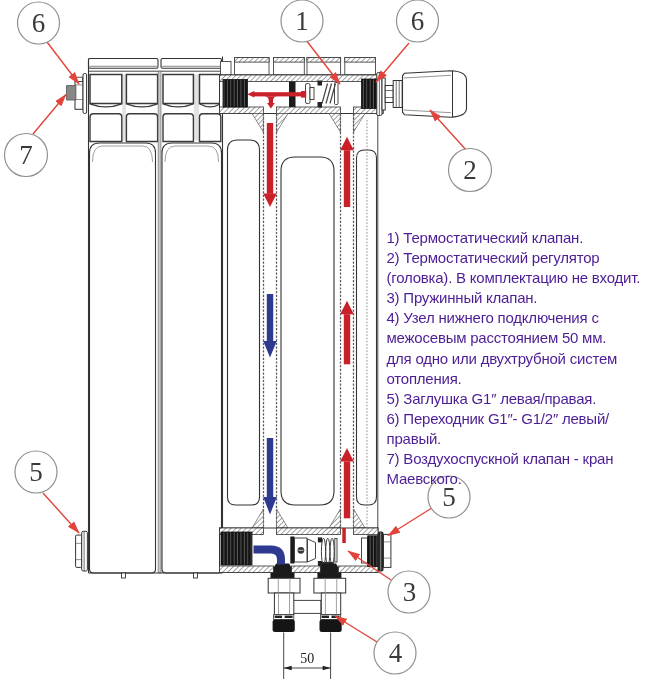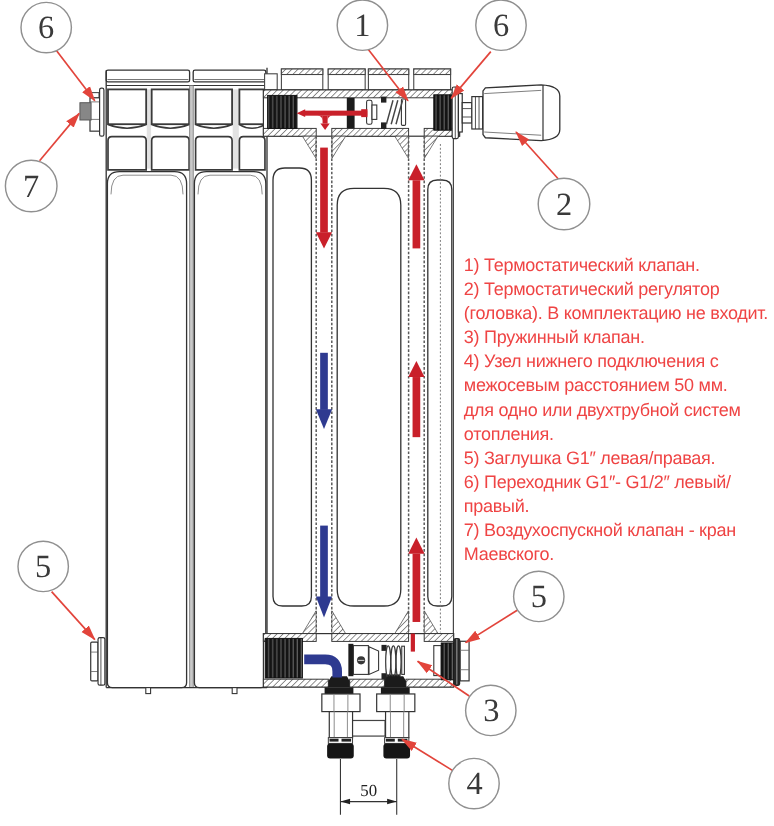--- a/index.html
+++ b/index.html
@@ -1,18 +1,18 @@
 <!DOCTYPE html>
 <html><head>
 <meta charset="utf-8">
 <style>
 html,body{margin:0;padding:0;background:#fff;}
 #c{position:relative;width:645px;height:688px;overflow:hidden;font-family:"Liberation Sans",sans-serif;}
 #c svg{position:absolute;top:0;left:0;filter:blur(0.3px);}
-.legend{position:absolute;left:386.5px;top:212px;filter:blur(0.25px);font-size:15px;line-height:20.1px;color:#ef4444;letter-spacing:-0.22px;white-space:nowrap;}
+.legend{position:absolute;left:386.5px;top:228px;filter:blur(0.25px);font-size:15px;line-height:20.1px;color:#4c1d95;letter-spacing:-0.22px;white-space:nowrap;}
 </style>
 </head>
 <body>
 <div id="c">
 <svg width="645" height="688" viewBox="0 0 645 688">
 <defs>
 <pattern id="h" width="3.6" height="3.6" patternUnits="userSpaceOnUse" patternTransform="rotate(45)">
   <rect width="3.6" height="3.6" fill="#ffffff"></rect>
   <line x1="0" y1="0" x2="0" y2="3.6" stroke="#474747" stroke-width="1"></line>
 </pattern>

